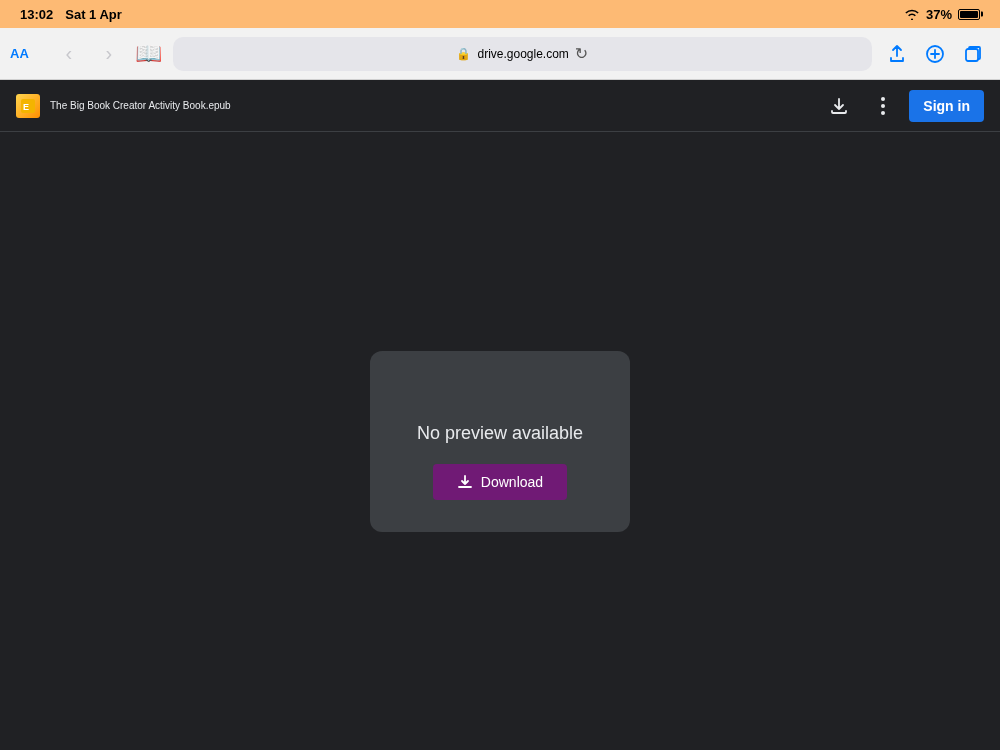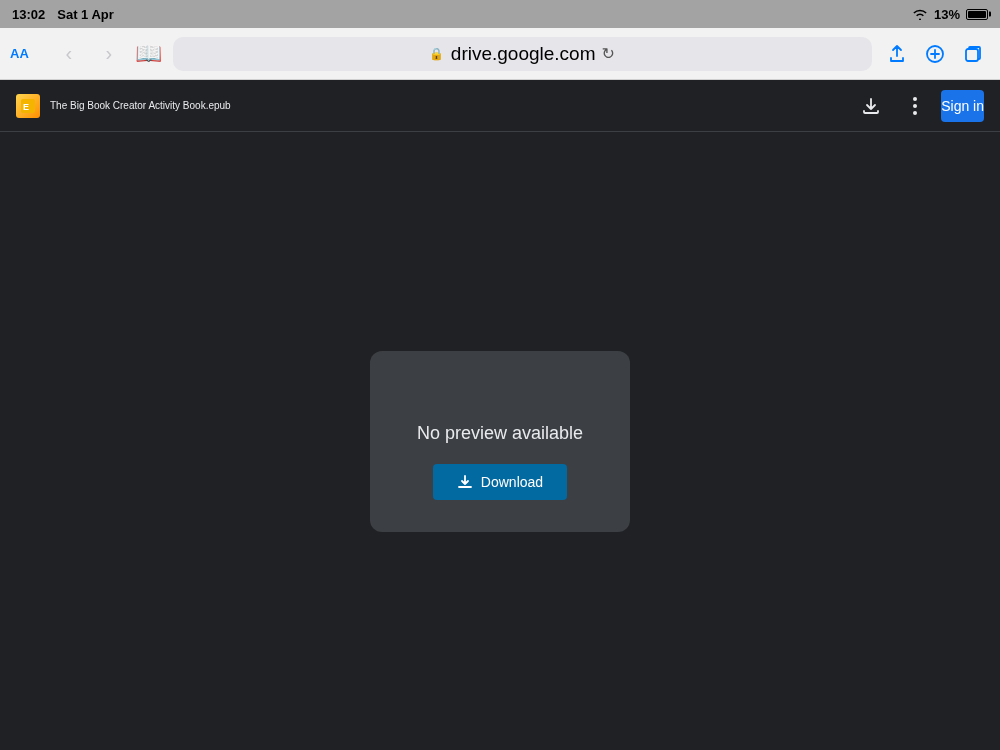--- a/index.html
+++ b/index.html
@@ -8,26 +8,26 @@
       height: 750px;
       overflow: hidden;
       font-family: -apple-system, BlinkMacSystemFont, 'Helvetica Neue', sans-serif;
       background: #1c1c1e;
       display: flex;
       flex-direction: column;
     }
 
     
     .status-bar {
-      background: #a3a3a3;
+      background: #fdba74;
       height: 28px;
       display: flex;
       align-items: center;
       justify-content: space-between;
-      padding: 0 12px;
+      padding: 0 20px;
       flex-shrink: 0;
     }
     .status-bar-left {
       font-size: 13px;
       font-weight: 600;
       color: #000;
       display: flex;
       gap: 12px;
     }
     .status-bar-right {
@@ -101,21 +101,21 @@
       height: 34px;
       background: #e5e5ea;
       border-radius: 10px;
       display: flex;
       align-items: center;
       justify-content: center;
       gap: 6px;
       padding: 0 10px;
     }
     .address-bar-text {
-      font-size: 19px;
+      font-size: 12px;
       color: #000;
       font-weight: 400;
     }
     .lock-icon {
       font-size: 12px;
       color: #555;
     }
     .reload-btn {
       color: #555;
       font-size: 16px;
@@ -185,23 +185,23 @@
       color: #e8eaed;
       font-size: 18px;
       cursor: pointer;
       border-radius: 50%;
     }
     .sign-in-btn {
       background: #1a73e8;
       color: #fff;
       border: none;
       border-radius: 4px;
-      padding: 8px 0;
+      padding: 8px 14px;
       font-size: 14px;
-      font-weight: 400;
+      font-weight: 700;
       cursor: pointer;
     }
 
     
     .main-content {
       flex: 1;
       background: #202124;
       display: flex;
       align-items: center;
       justify-content: center;
@@ -220,21 +220,21 @@
       min-width: 260px;
     }
     .no-preview-text {
       color: #e8eaed;
       font-size: 18px;
       font-weight: 400;
       text-align: center;
       margin-top: 40px;
     }
     .download-btn {
-      background: #0369a1;
+      background: #701a75;
       color: #fff;
       border: none;
       border-radius: 4px;
       padding: 10px 24px;
       font-size: 14px;
       font-weight: 500;
       cursor: pointer;
       display: flex;
       align-items: center;
       gap: 8px;
@@ -250,21 +250,21 @@
     <span>13:02</span>
     <span>Sat 1 Apr</span>
   </div>
   <div class="status-bar-right">
 
     <svg width="16" height="12" viewBox="0 0 16 12">
       <path d="M8 10.5a1 1 0 1 0 0 2 1 1 0 0 0 0-2z" fill="#000"></path>
       <path d="M5.2 8.3a4 4 0 0 1 5.6 0l1.1-1.1a5.6 5.6 0 0 0-7.8 0l1.1 1.1z" fill="#000"></path>
       <path d="M2.4 5.5a8 8 0 0 1 11.2 0l1.1-1.1a9.6 9.6 0 0 0-13.4 0l1.1 1.1z" fill="#000"></path>
     </svg>
-    <span>13%</span>
+    <span>37%</span>
     <div class="battery">
       <div class="battery-fill"></div>
     </div>
   </div>
 </div>
 
 <div class="nav-bar">
   <span class="aa-text">AA</span>
   <div class="nav-btn disabled">
     <span>‹</span>

